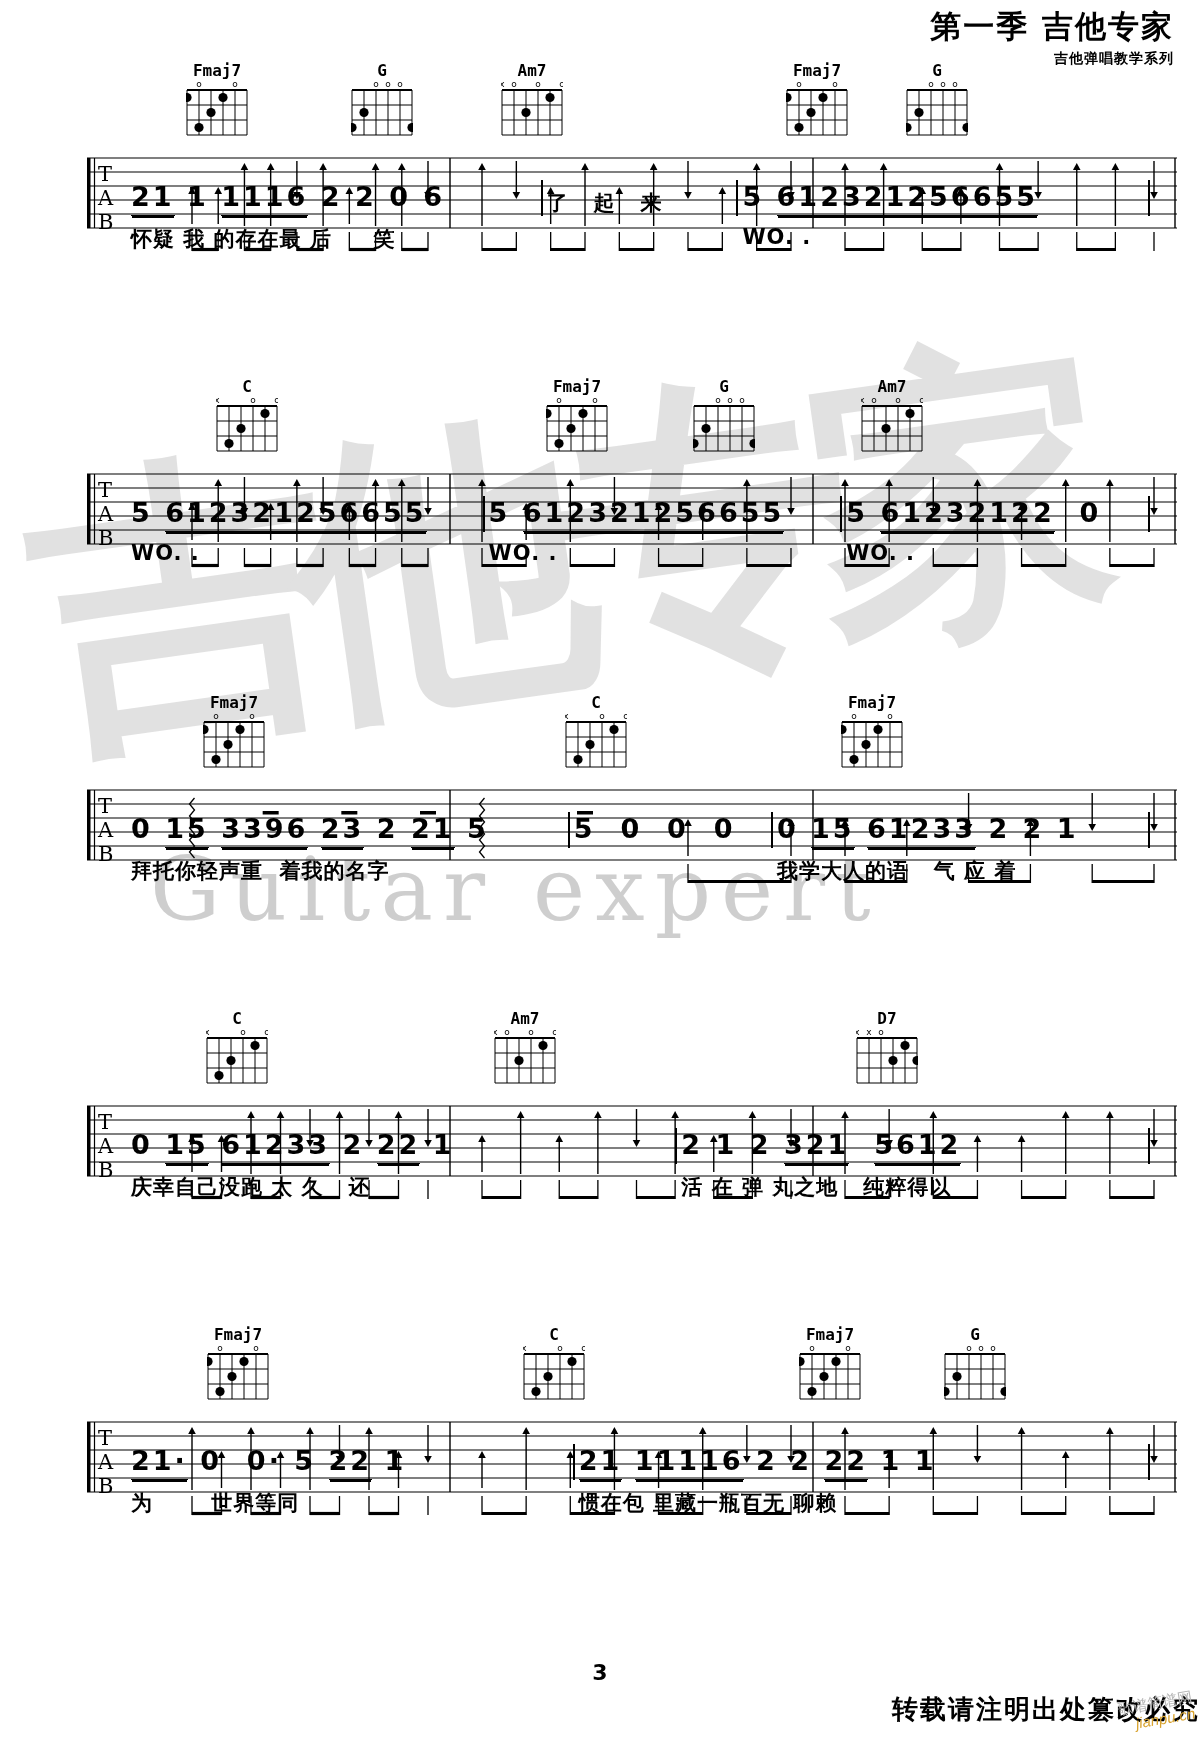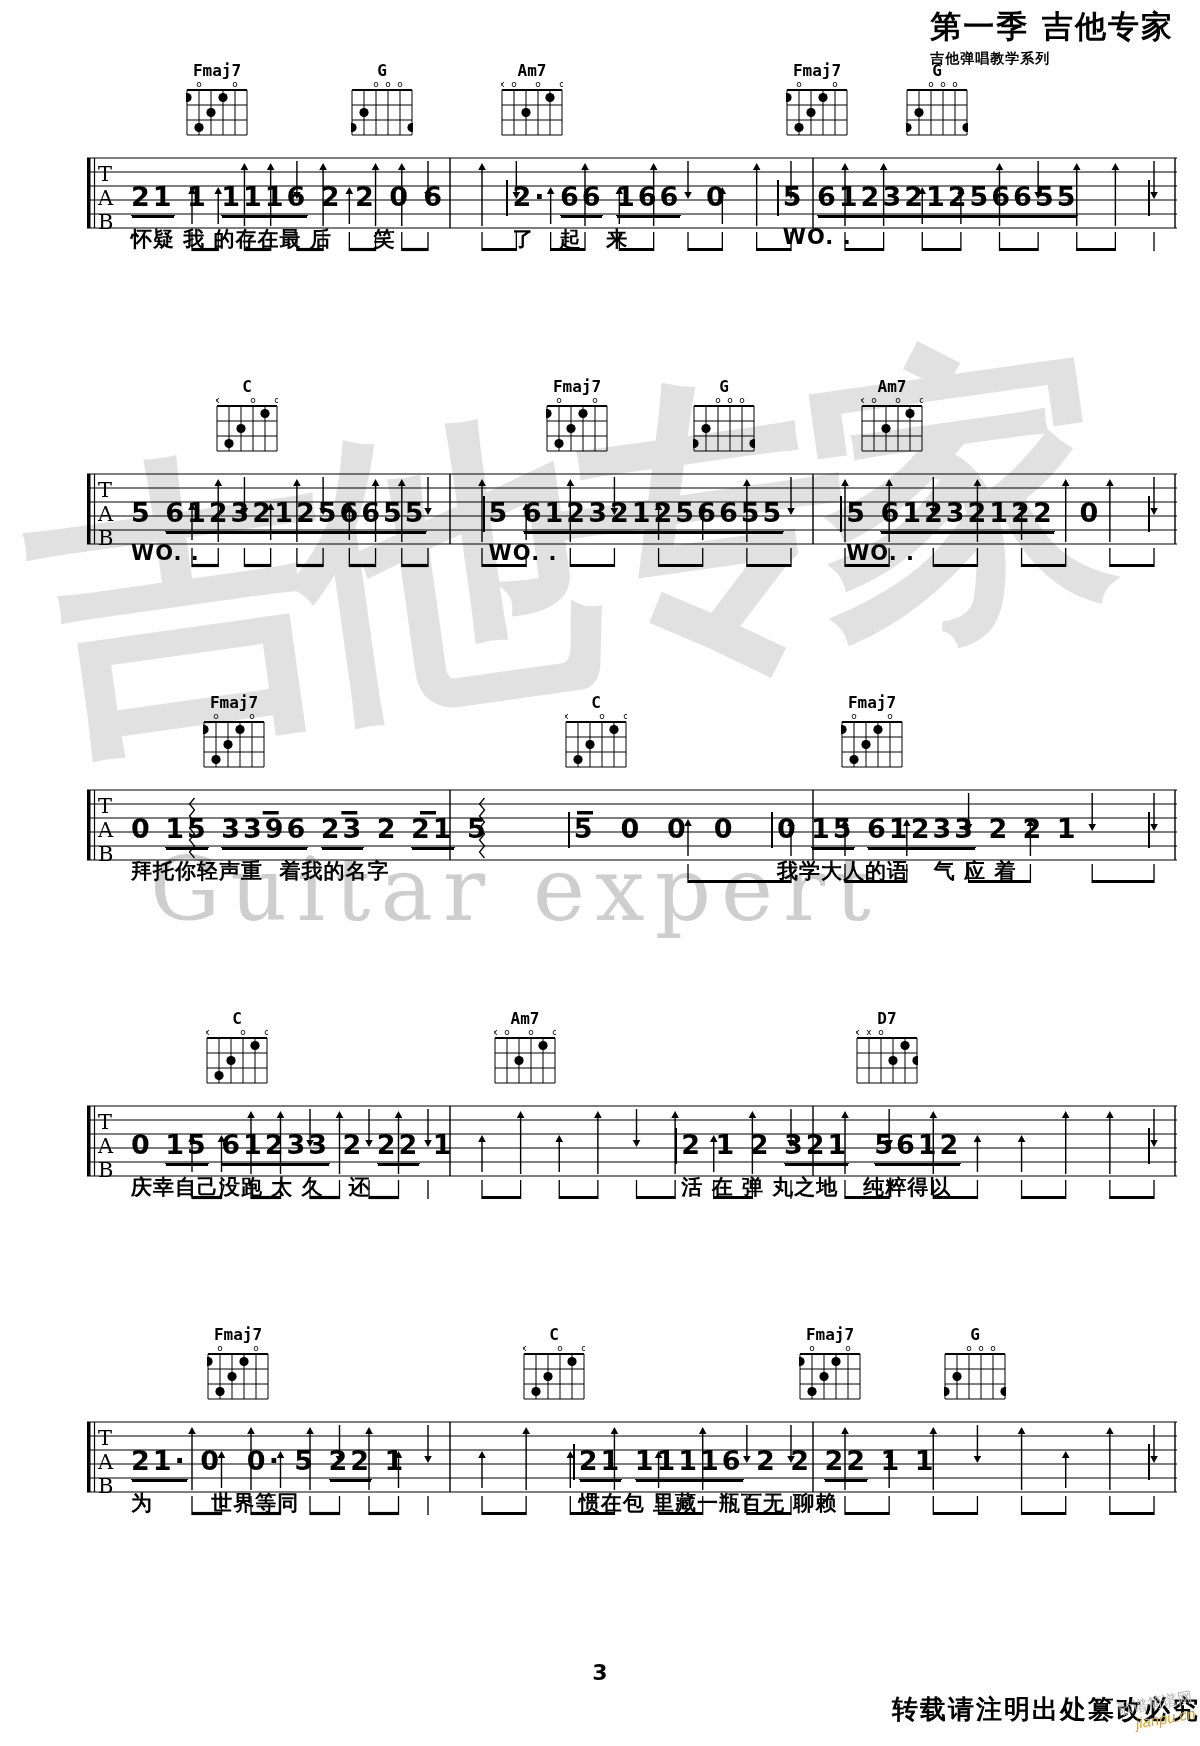--- a/index.html
+++ b/index.html
@@ -1,19 +1,19 @@
 <!DOCTYPE html>
 <html><head>
 <meta charset="utf-8">
 <style>
   html,body{margin:0;padding:0;background:#fff;}
   .page{position:relative;width:1200px;height:1746px;background:#fff;overflow:hidden;
         font-family:"Liberation Sans",sans-serif;color:#000;}
   
-  .header{position:absolute;top:6px;right:26px;z-index:2;}
+  .header{position:absolute;top:6px;right:26px;text-align:right;z-index:2;}
   .header .t1{font-size:31px;font-weight:900;letter-spacing:2px;font-family:"DejaVu Sans",sans-serif;}
   .header .t2{font-size:14px;font-weight:700;letter-spacing:1px;margin-top:2px;font-family:"DejaVu Sans",sans-serif;}
   
   .wm1{position:absolute;top:400px;left:30px;font-size:300px;line-height:1;font-weight:700;
        font-family:"DejaVu Serif",serif;color:#c9c9c9;opacity:.55;letter-spacing:-38px;
        transform:rotate(-8deg);z-index:0;white-space:nowrap;pointer-events:none;}
   .wm2{position:absolute;top:838px;left:150px;font-size:88px;font-family:"DejaVu Serif",serif;
        color:#c3c3c3;opacity:.8;letter-spacing:10px;z-index:0;pointer-events:none;}
   
   #systems{position:absolute;top:64px;left:0;width:1200px;z-index:1;}
@@ -265,21 +265,20 @@
             <line x1="912.5" y1="95.5" x2="951.125" y2="95.5" stroke="#000" stroke-width="3.2"></line>
             <line x1="989.75" y1="95.5" x2="1028.375" y2="95.5" stroke="#000" stroke-width="3.2"></line>
           </svg></div>
         <div class="jianpu">
           <div class="measure" style="flex-grow: 11;">
             <div class="notes"><span class="bm">21</span> <span>1</span> <span class="bm">1116</span> <span>2</span> <span>2</span> <span>0</span> <span>6</span></div>
             <div class="bl"></div>
             <div class="lyric">怀疑 我 的存在最 后     笑</div>
           </div>
           <div class="measure" style="flex-grow: 8;">
-            <div class="notes"><span>2·</span> <span class="bm">66</span> <span class="bm">166</span>  <span>0</span></div>
             <div class="bl"></div>
             <div class="lyric">了   起   来</div>
           </div>
           <div class="measure" style="flex-grow: 13;">
             <div class="notes"><span>5</span> <span class="bm">612321256655</span></div>
             <div class="bl"></div>
             <div class="lyric">WO. .</div>
           </div>
         </div>
       </div>

